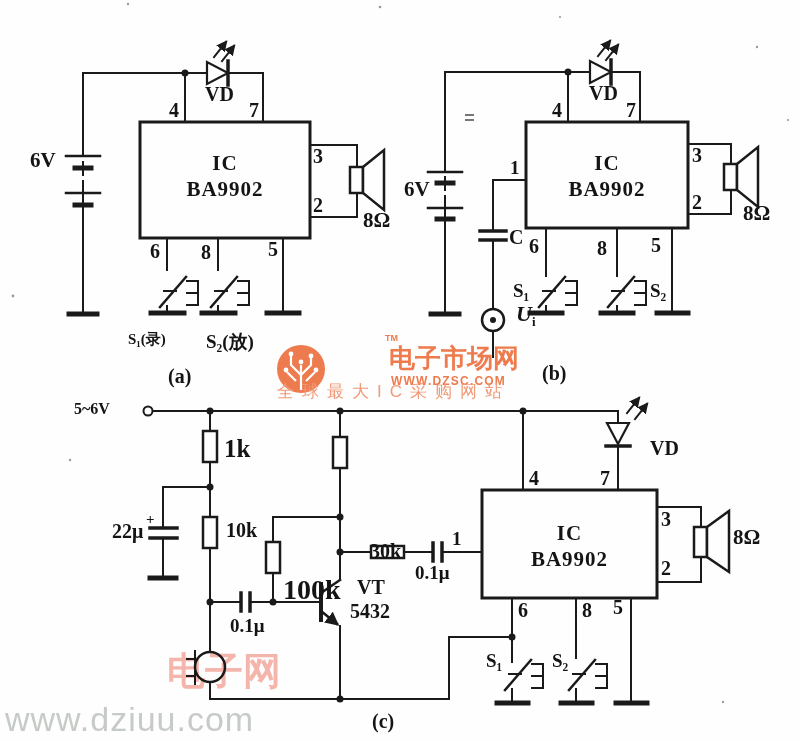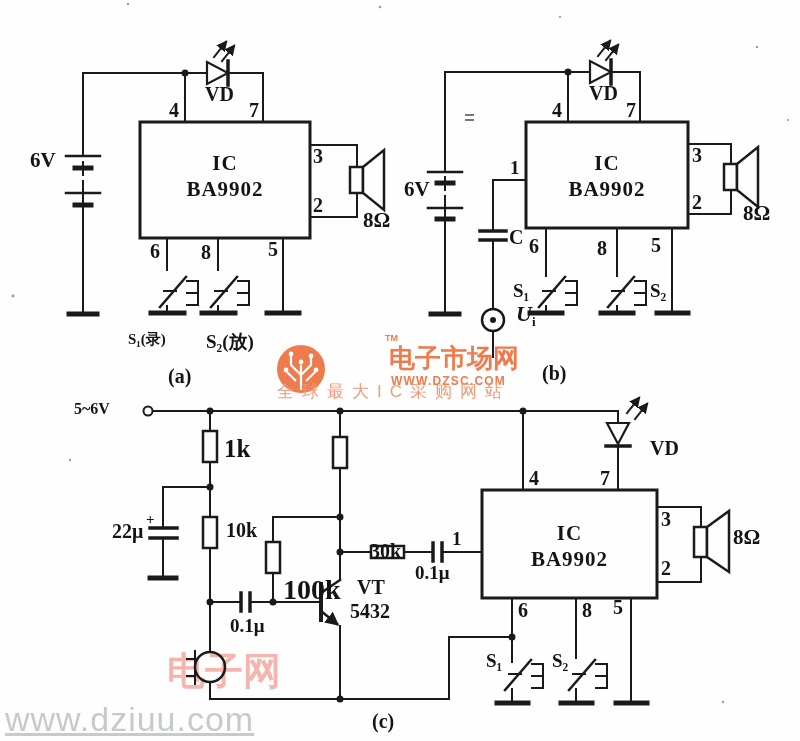--- a/index.html
+++ b/index.html
@@ -37,21 +37,21 @@
         <circle cx="39" cy="25" r="2.4"></circle>
       </g>
     </svg>
   </div>
   <div class="wm" style="left:377px;top:334px;font-size:9px;font-weight:700;color:#ee7b4e;margin-left:8px;">TM</div>
   <div class="wm" style="left:389px;top:345px;font-size:26px;font-weight:700;color:#ee7b4e;">电子市场网</div>
   <div class="wm" style="left:391px;top:375px;font-size:12px;font-weight:700;letter-spacing:1.2px;color:#ee7b4e;">WWW.DZSC.COM</div>
   <div class="wm" style="left:277px;top:383px;font-size:17px;letter-spacing:8px;color:#f09a78;text-align:center;">全球最大IC采购网站</div>
 
   <div class="wm" style="left:167px;top:652px;font-size:38px;font-weight:700;color:#f4b6ac;">电子网</div>
-  <div class="wm" style="left:5px;top:702px;font-size:34px;letter-spacing:1px;color:#c7cbc7;text-decoration:underline;">www.dziuu.com</div>
+  <div class="wm" style="left:5px;top:702px;font-size:34px;letter-spacing:1px;color:#c7cbc7;">www.dziuu.com</div>
 
   <svg class="circuit" width="800" height="741">
     <defs>
       <marker id="arr" viewBox="0 0 10 10" refX="8" refY="5" markerWidth="5.5" markerHeight="5.5" orient="auto-start-reverse">
         <path d="M0,0 L10,5 L0,10 z" fill="#1a1a1a"></path>
       </marker>
     </defs>
 
     <g fill="#9a9a9a">
       <circle cx="128" cy="4" r="1.2"></circle>

